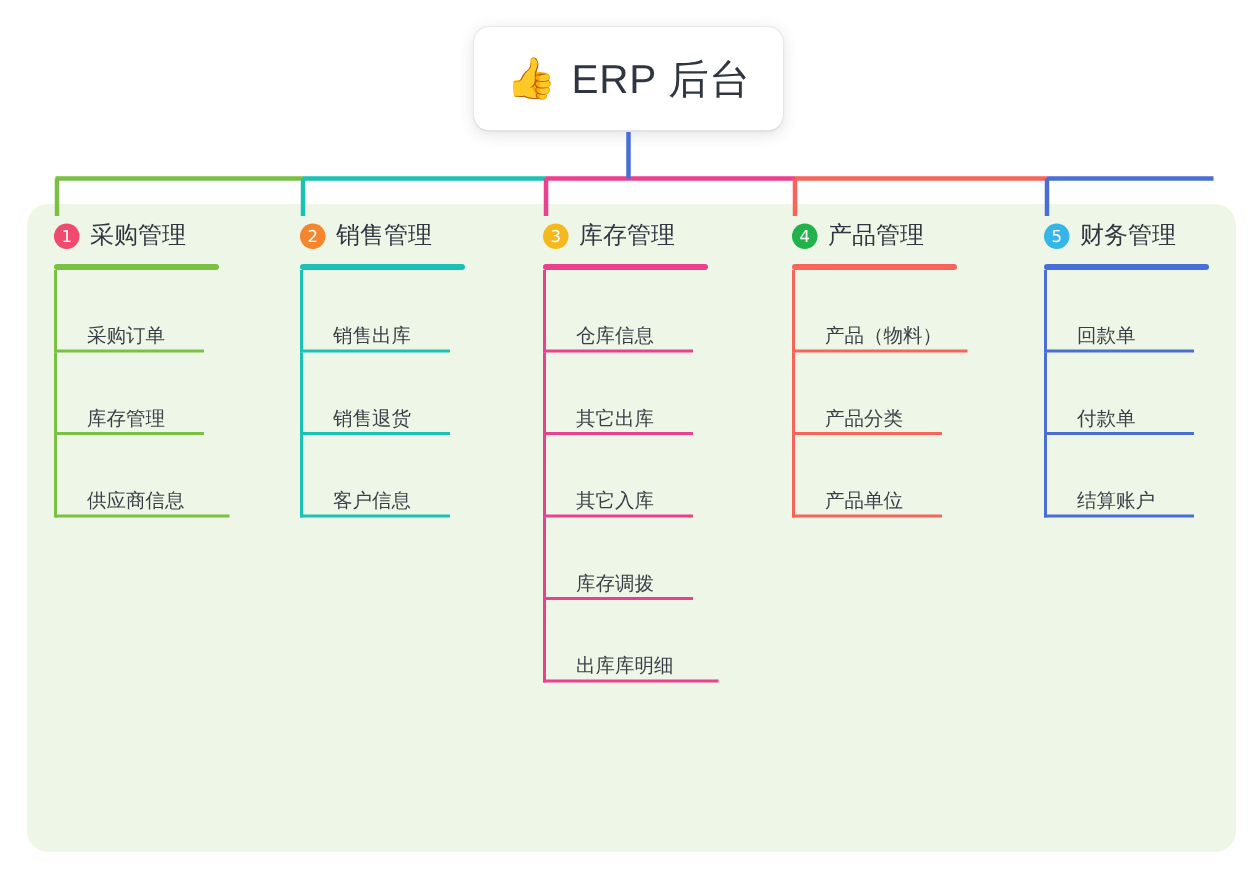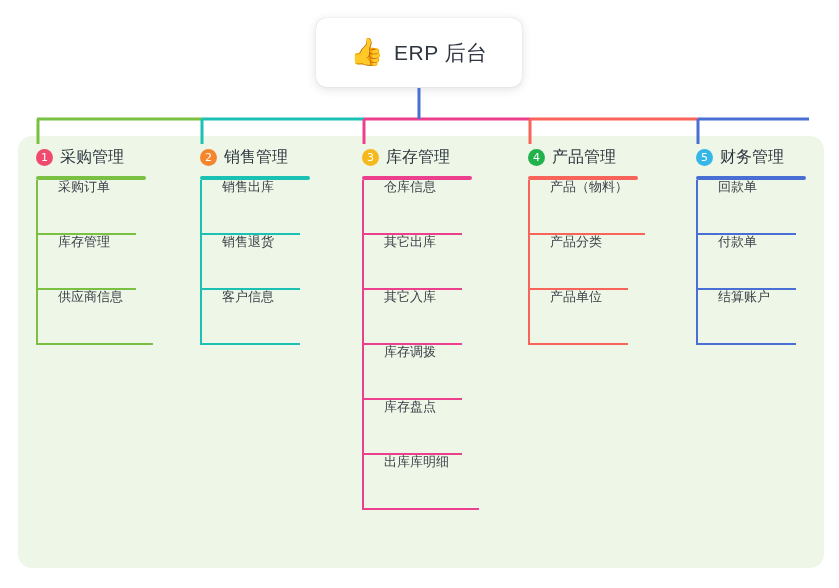--- a/index.html
+++ b/index.html
@@ -31,21 +31,21 @@
     align-items: center;
     justify-content: center;
     gap: 10px;
   }
   .title-emoji {
     font-size: 27px;
     line-height: 1;
     color: #f2c14a;
   }
   .title-text {
-    font-size: 21px;
+    font-size: 27px;
     color: #2f3640;
     letter-spacing: 0.5px;
     white-space: nowrap;
   }
 
   
   .panel {
     position: absolute;
     left: 18px;
     top: 136px;
@@ -107,21 +107,21 @@
   .items {
     position: relative;
     margin-top: 0;
     padding-left: 8px;
   }
   .item {
     position: relative;
     height: 55px;
     padding-left: 22px;
     display: flex;
-    align-items: flex-start;
+    align-items: flex-end;
   }
   .item-spine {
     position: absolute;
     left: 0; top: 0;
     width: 2px;
     height: 55px;
   }
   .item-label {
     font-size: 13px;
     color: #3a3f47;
@@ -233,25 +233,20 @@
           <div class="item">
             <span class="item-spine" style="background: rgb(236, 63, 142);"></span>
             <span class="item-label">其它入库</span>
             <span class="item-rule" style="background: rgb(236, 63, 142);"></span>
           </div>
           <div class="item">
             <span class="item-spine" style="background: rgb(236, 63, 142);"></span>
             <span class="item-label">库存调拨</span>
             <span class="item-rule" style="background: rgb(236, 63, 142);"></span>
           </div>
-          <div class="item">
-            <span class="item-spine" style="background: rgb(236, 63, 142);"></span>
-            <span class="item-label">库存盘点</span>
-            <span class="item-rule" style="background: rgb(236, 63, 142);"></span>
-          </div>
           <div class="item wide">
             <span class="item-spine" style="background: rgb(236, 63, 142);"></span>
             <span class="item-label">出库库明细</span>
             <span class="item-rule" style="background: rgb(236, 63, 142);"></span>
           </div>
         </div>
       </div>
       <div class="col" style="left: 520px;">
         <div class="col-head">
           <span class="badge" style="background: rgb(34, 178, 76);">4</span>

